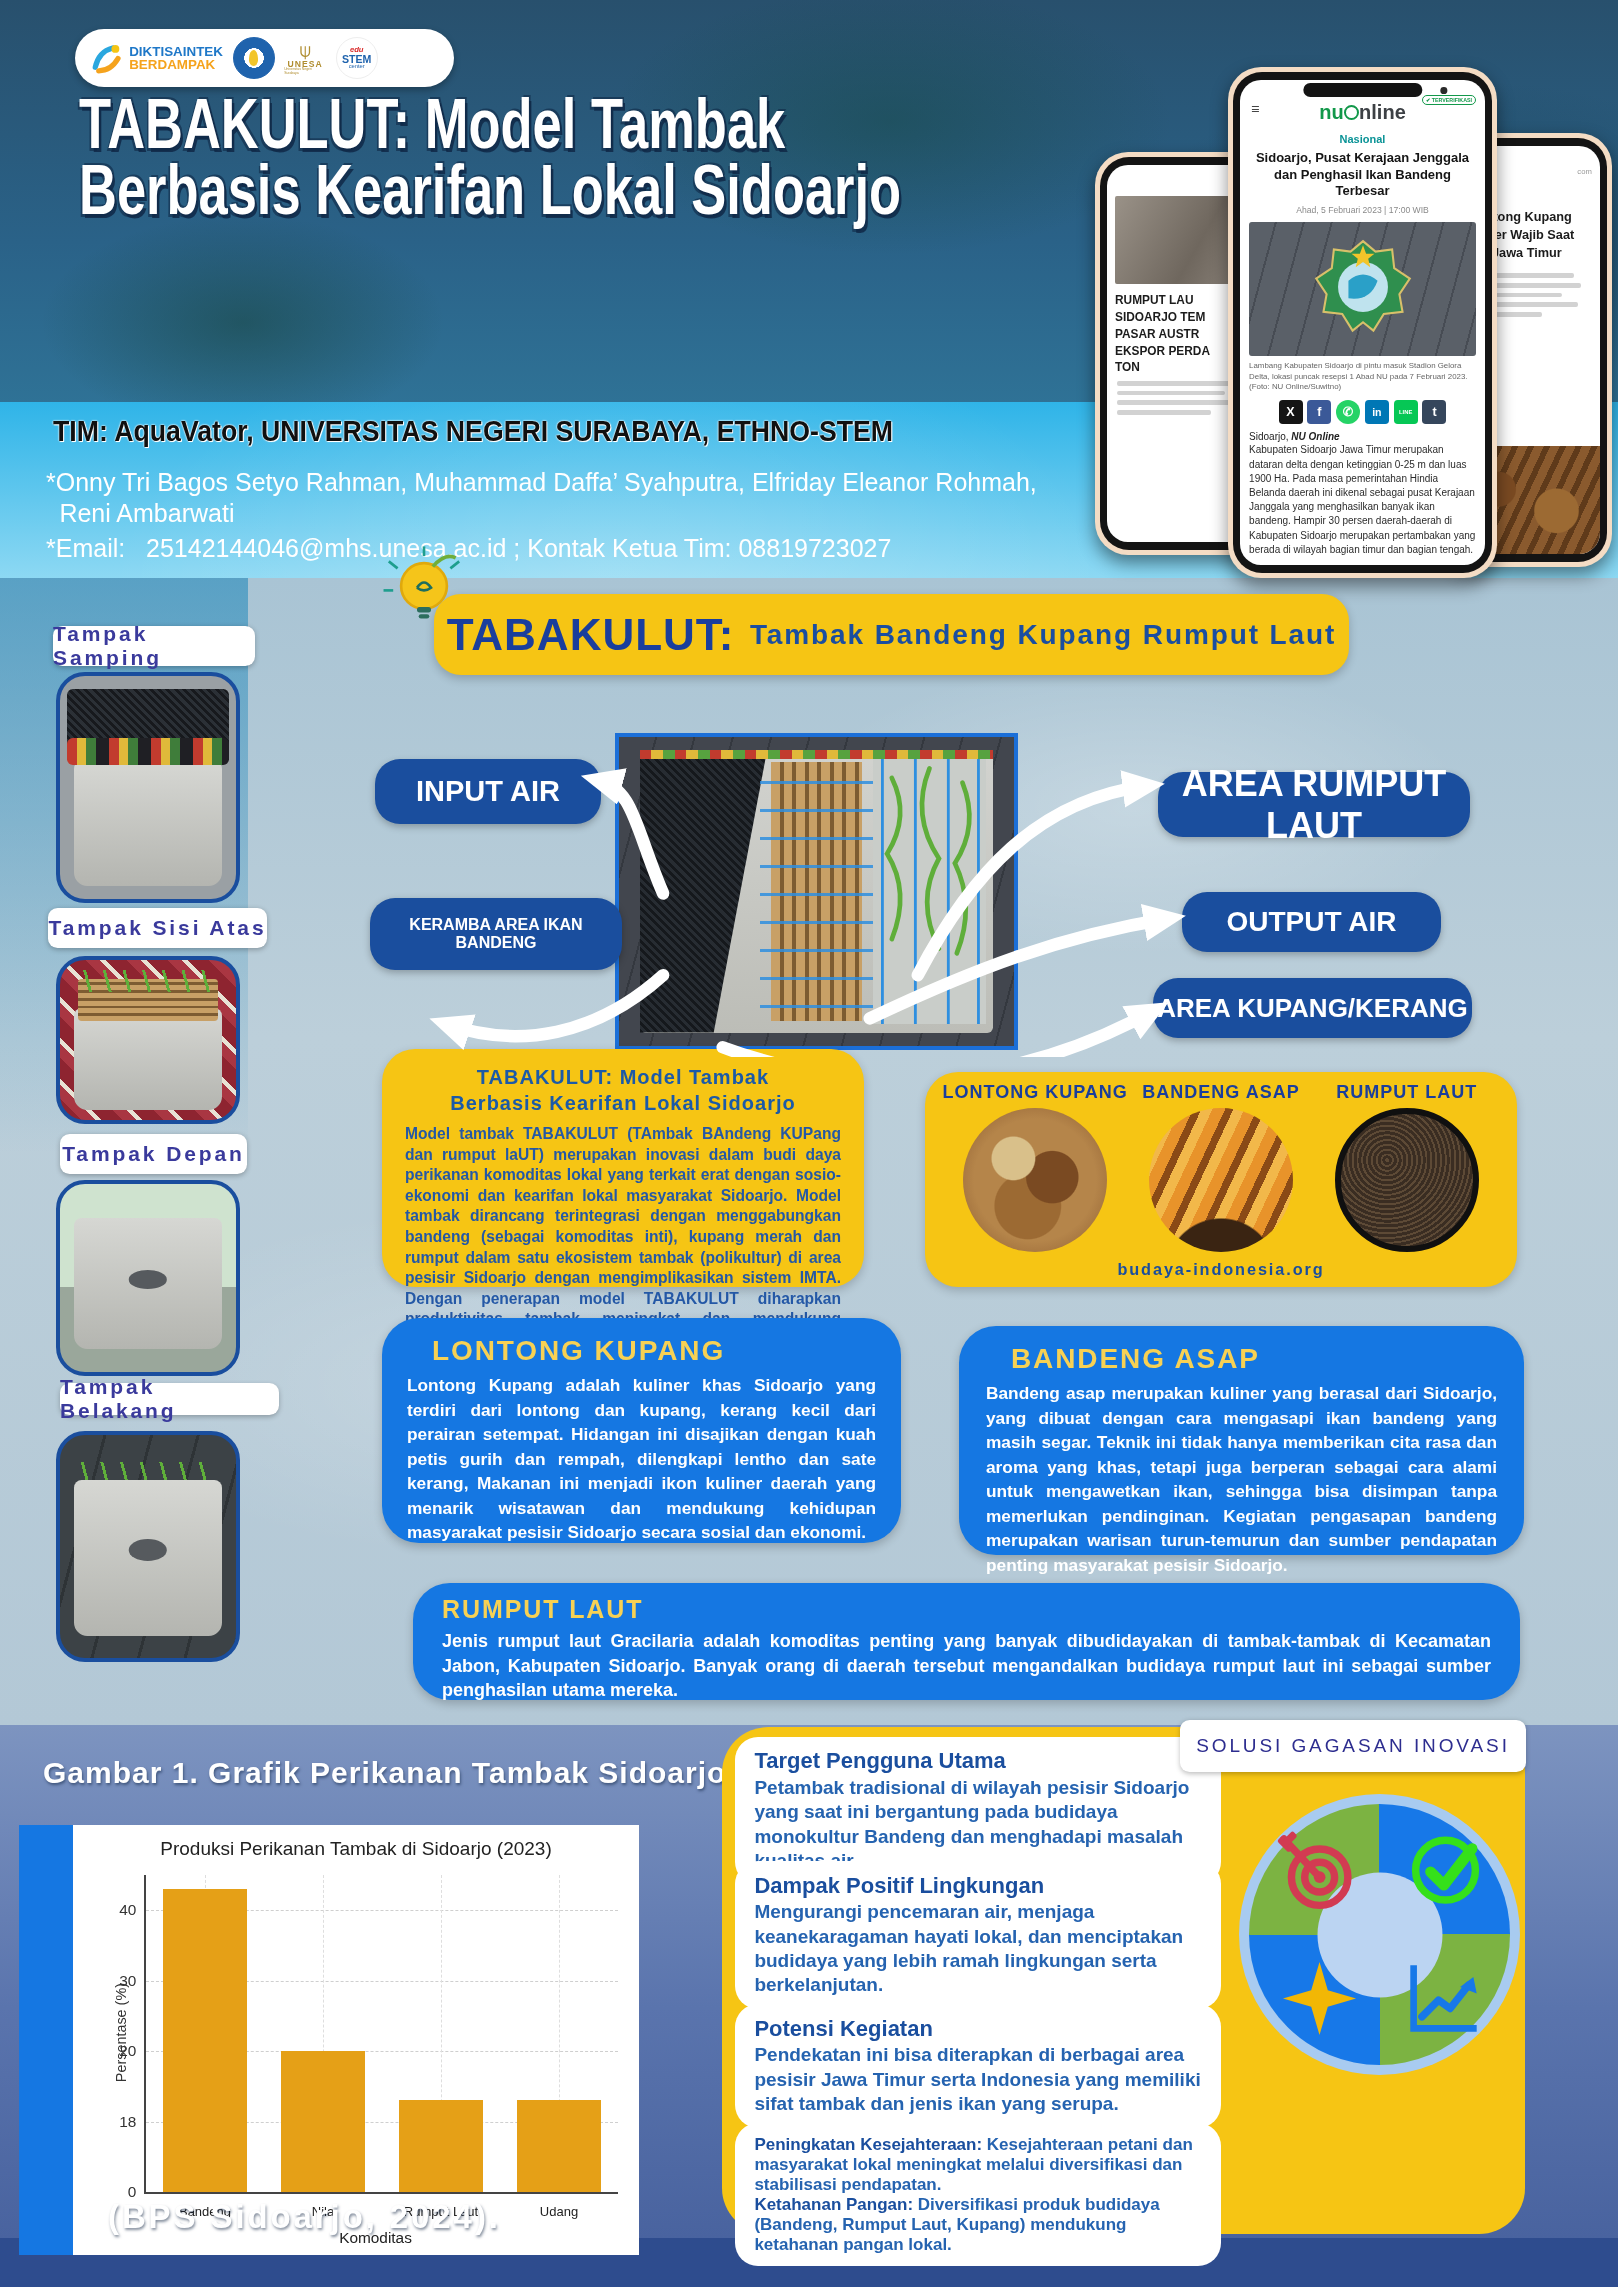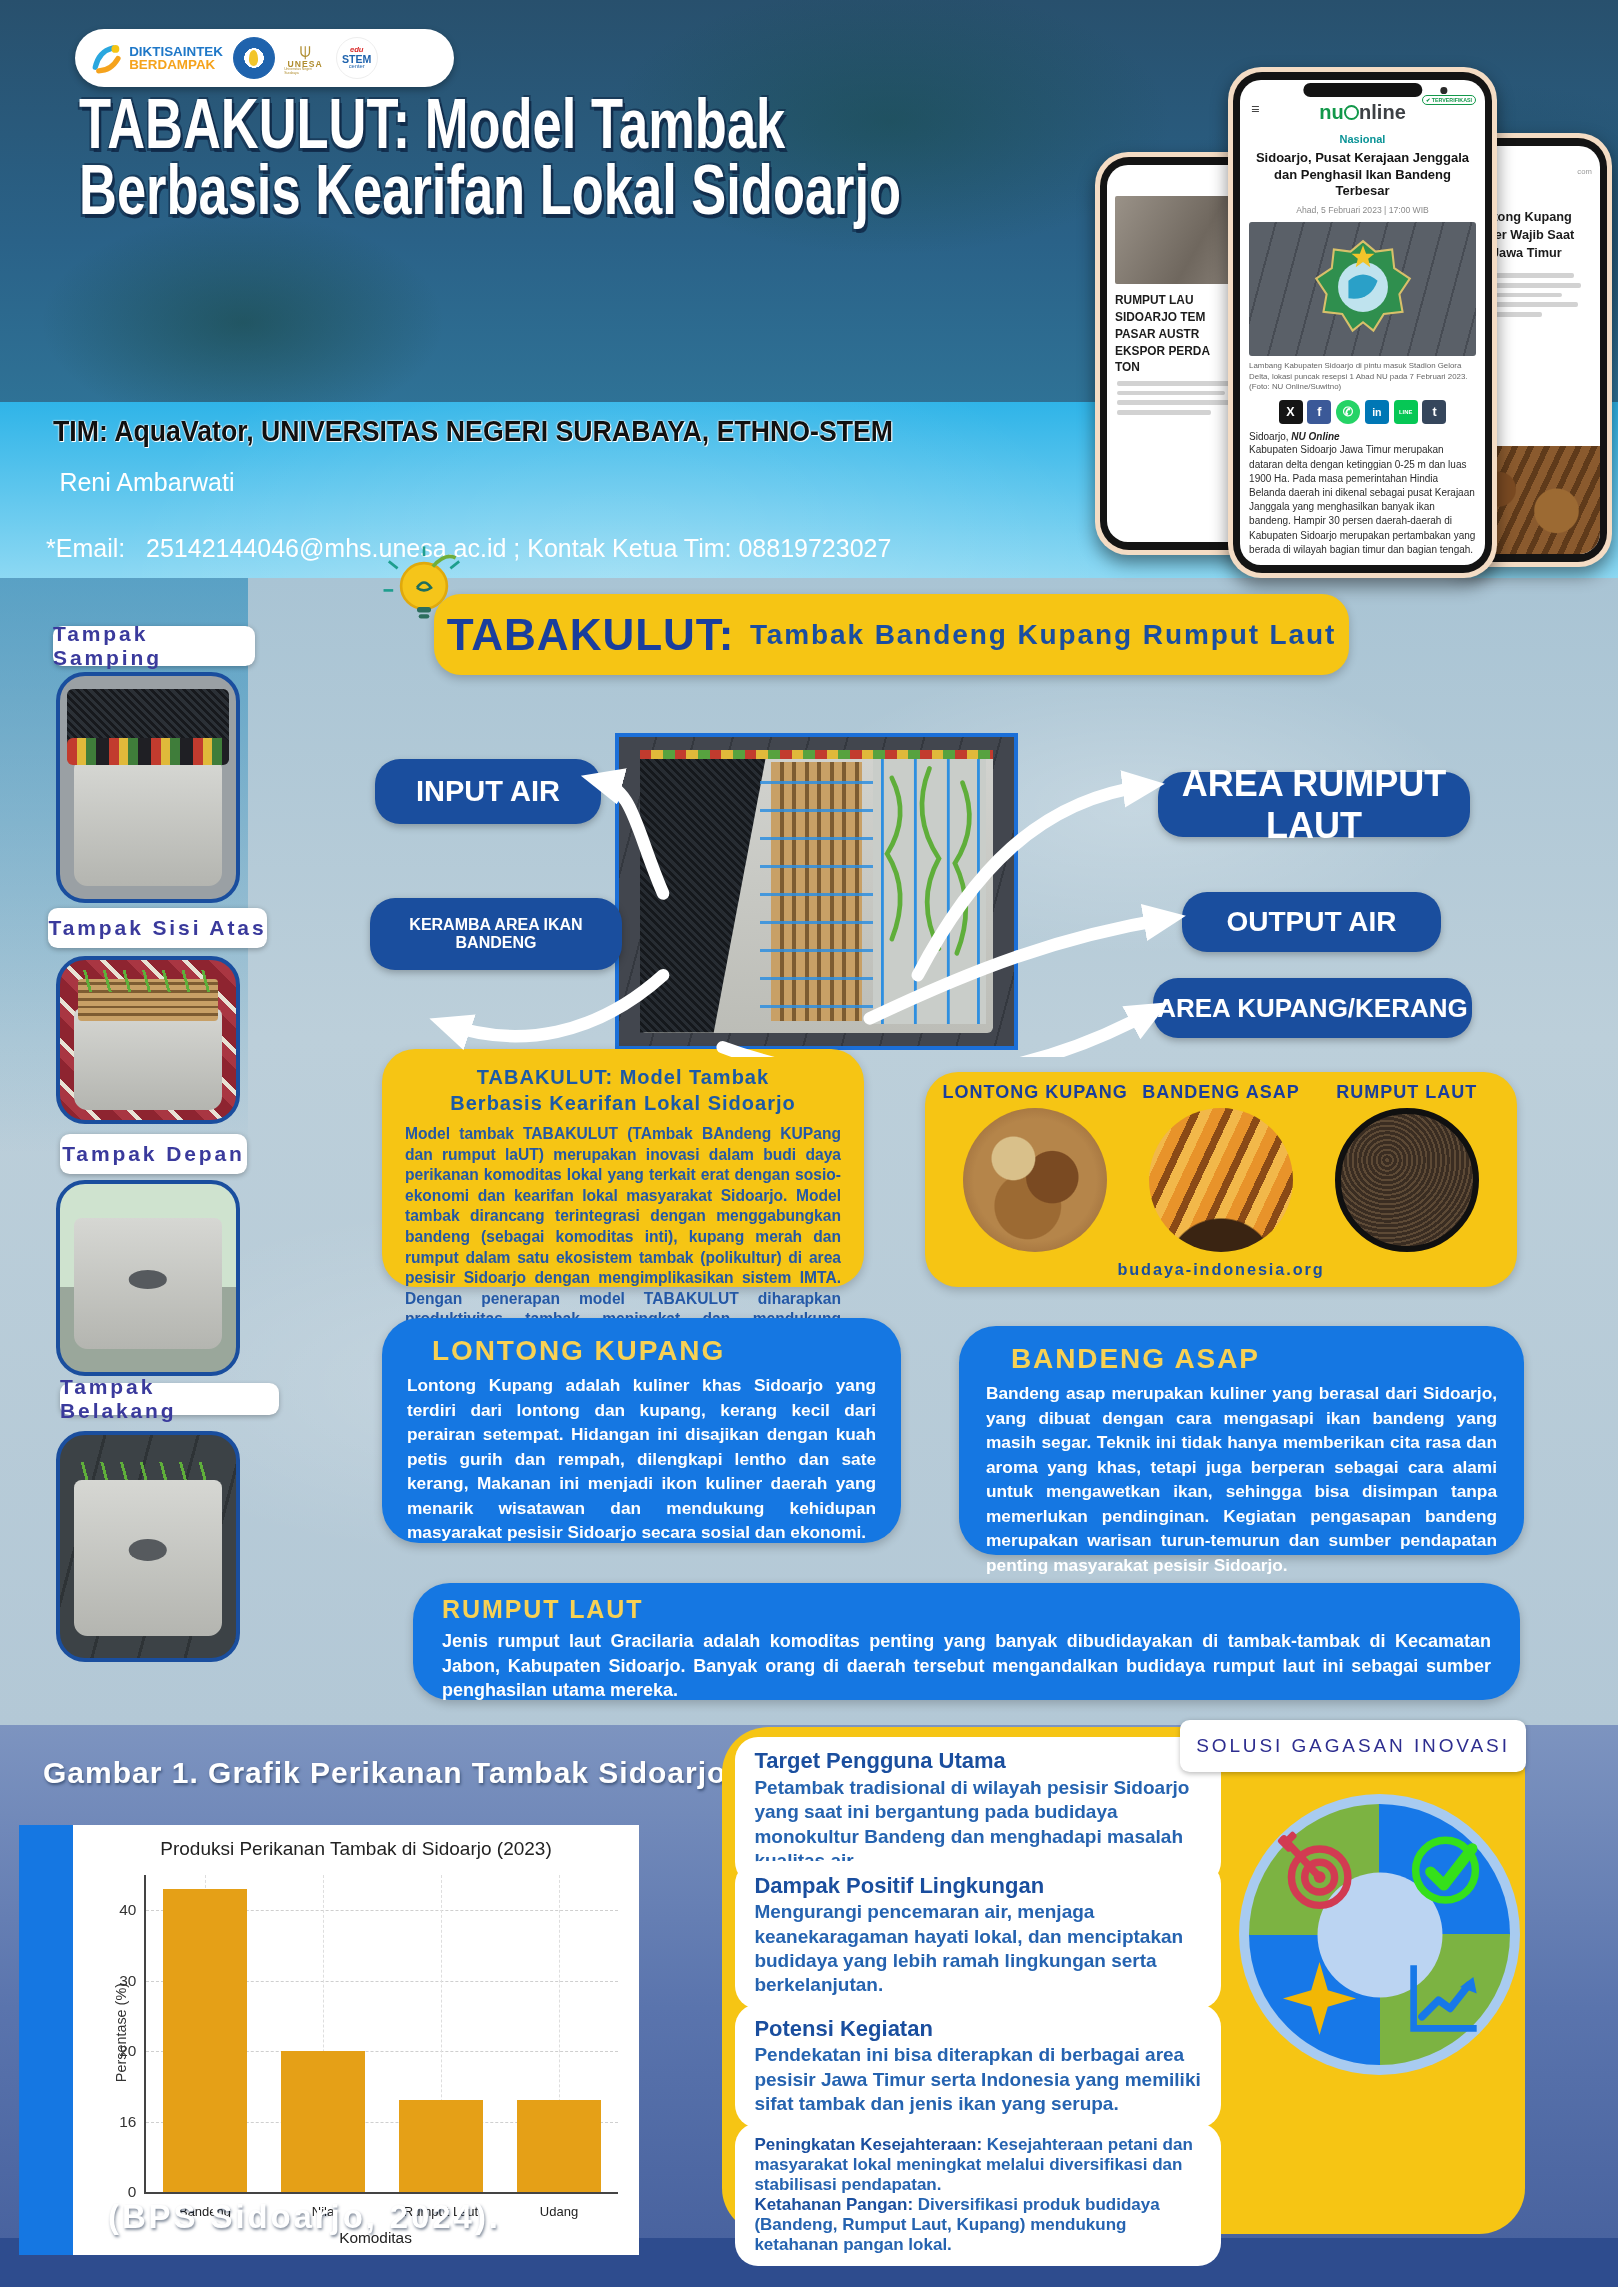--- a/index.html
+++ b/index.html
@@ -342,20 +342,21 @@
           </div>
           <div class="nu-by"><span>Sidoarjo, </span><b>NU Online</b></div>
           <div class="nu-body">Kabupaten Sidoarjo Jawa Timur merupakan dataran delta dengan ketinggian 0-25 m dan luas 1900 Ha. Pada masa pemerintahan Hindia Belanda daerah ini dikenal sebagai pusat Kerajaan Janggala yang menghasilkan banyak ikan bandeng. Hampir 30 persen daerah-daerah di Kabupaten Sidoarjo merupakan pertambakan yang berada di wilayah bagian timur dan bagian tengah.</div>
         </div>
       </div>
     </div>
   </div>
 
   <div class="abs team-line">TIM: AquaVator, UNIVERSITAS NEGERI SURABAYA, ETHNO-STEM</div>
   <div class="abs members">
+    <div>*Onny Tri Bagos Setyo Rahman, Muhammad Daffa’ Syahputra, Elfriday Eleanor Rohmah,</div>
     <div style="margin-left:13.4px;">Reni Ambarwati</div>
   </div>
   <div class="abs contact">*Email:   25142144046@mhs.unesa.ac.id ; Kontak Ketua Tim: 08819723027</div>
 
   <div class="abs bulb">
     <svg width="88" height="88" viewBox="0 0 100 100">
       <g stroke="#1e9e8e" stroke-width="3" fill="none">
         <path d="M20 30 L10 22"></path>
           <path d="M50 16 L50 5"></path>
           <path d="M80 30 L90 22"></path>
@@ -493,21 +494,21 @@
   </div>
 
   <div class="abs fig-head">Gambar 1. Grafik Perikanan Tambak Sidoarjo</div>
   <div class="abs chart-wrap">
     <div class="chart-white">
       <div class="chart-title">Produksi Perikanan Tambak di Sidoarjo (2023)</div>
       <div class="chart-ylabel">Persentase (%)</div>
       <div class="plot">
           <div class="ytick" style="top: 100%;">0</div>
           <div class="gridline" style="top: 77.7778%;"></div>
-          <div class="ytick" style="top: 77.7778%;">16</div>
+          <div class="ytick" style="top: 77.7778%;">18</div>
           <div class="gridline" style="top: 55.5556%;"></div>
           <div class="ytick" style="top: 55.5556%;">20</div>
           <div class="gridline" style="top: 33.3333%;"></div>
           <div class="ytick" style="top: 33.3333%;">30</div>
           <div class="gridline" style="top: 11.1111%;"></div>
           <div class="ytick" style="top: 11.1111%;">40</div>
           <div class="vgrid" style="left: 12.5%;"></div>
           <div class="bar" style="left: 3.5%; width: 18%; height: 95.5556%; background: rgb(229, 160, 23);"></div>
           <div class="xtick" style="left: 12.5%;">Bandeng</div>
           <div class="vgrid" style="left: 37.5%;"></div>

